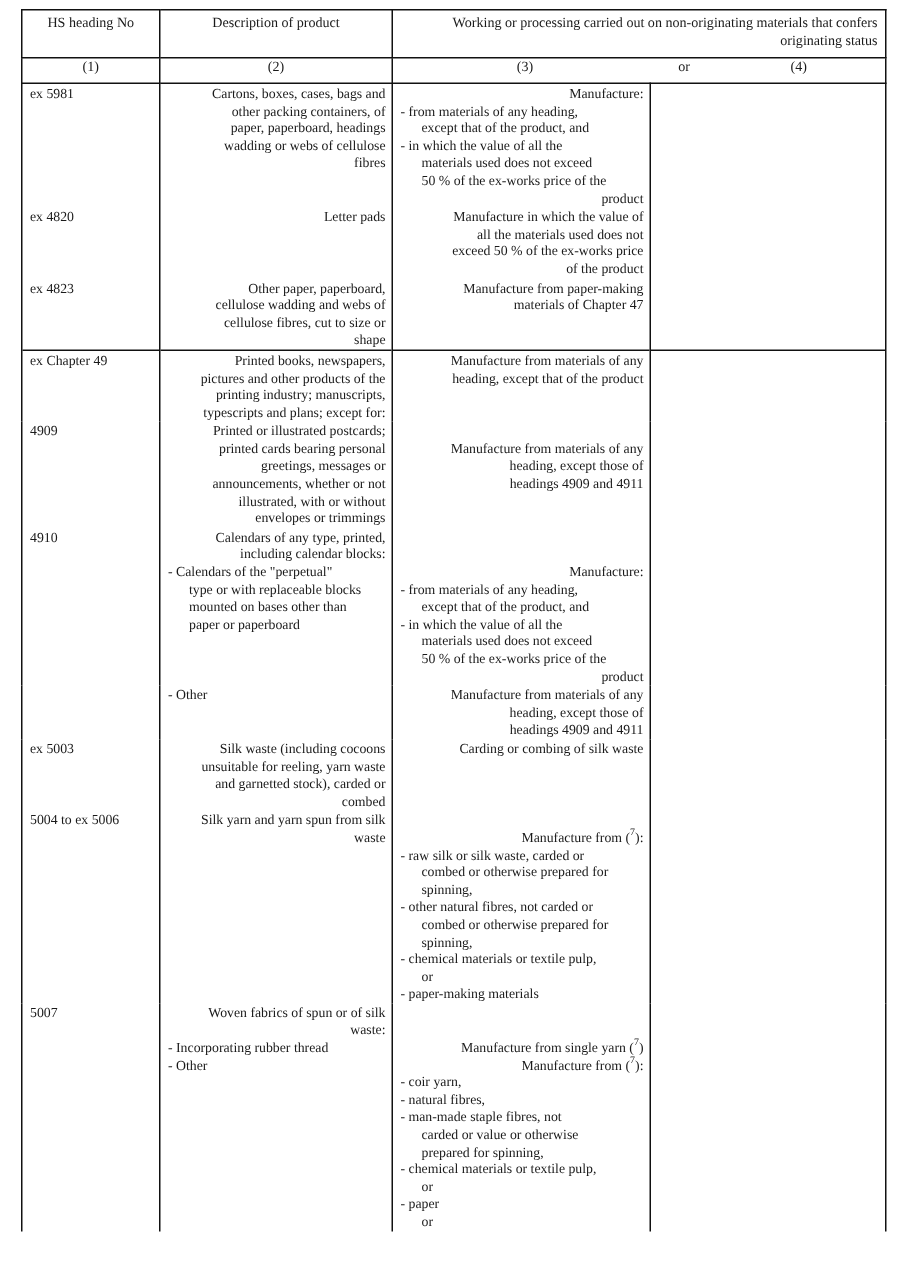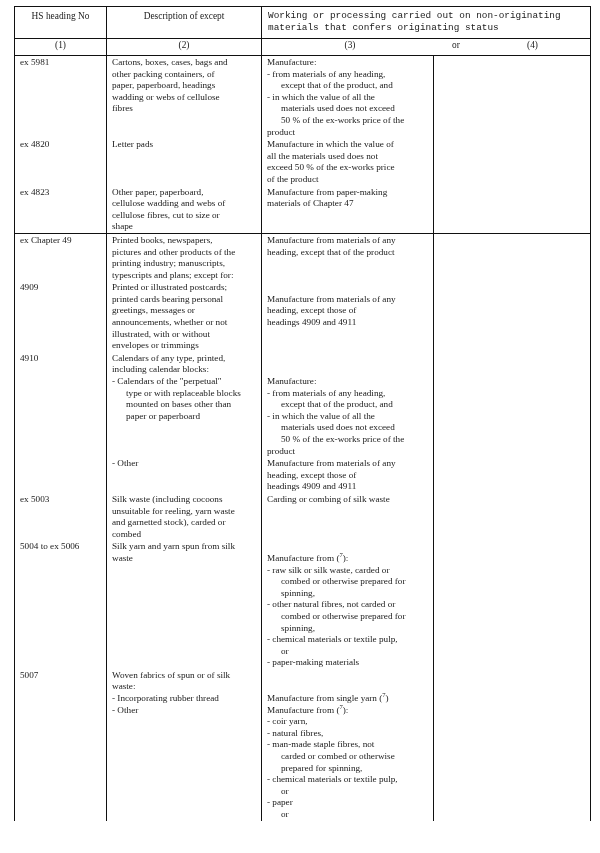--- a/index.html
+++ b/index.html
@@ -49,23 +49,22 @@
 
   thead th.head-cell {
     border-top: 1px solid #111;
     border-bottom: 1px solid #111;
     text-align: center;
     padding: 3px 5px 4px 5px;
     font-size: 9.4px;
     line-height: 12px;
   }
   thead th.head-wide {
-    text-align: left;
+    text-align: right;
     padding-left: 6px;
-    font-family: Liberation Mono, monospace;
   }
   thead th.num-cell {
     border-bottom: 1px solid #111;
     text-align: center;
     padding: 1px 0 2px 0;
     font-size: 9.4px;
     height: 13px;
   }
   thead th.num-34 {
     position: relative;
@@ -104,21 +103,21 @@
   }
 
   tr.group-start > td {
     border-top: 1px solid #111;
   }
 
   .cell-lines > div {
     min-height: 11.6px;
   }
 
-  .ind0 { padding-left: 0; }
+  .ind0 { padding-left: 0; text-align: right; }
   .ind2 { padding-left: 14px; }
   .ind-dash { padding-left: 7px; text-indent: -7px; }
 
   .spacer { height: 11.6px; }
 
   .fn {
     font-size: 6.6px;
     vertical-align: super;
     line-height: 0;
   }
@@ -134,21 +133,21 @@
     <colgroup>
       <col class="c1">
         <col class="c2">
         <col class="c3">
         <col class="c4">
     </colgroup>
 
     <thead>
       <tr>
         <th class="head-cell">HS heading No</th>
-        <th class="head-cell">Description of except</th>
+        <th class="head-cell">Description of product</th>
         <th class="head-cell head-wide" colspan="2">Working or processing carried out on non-originating materials that confers originating status</th>
       </tr>
       <tr>
         <th class="num-cell">(1)</th>
         <th class="num-cell">(2)</th>
         <th class="num-cell num-34" colspan="2">
           <div class="num34-inner">
             <span class="n3">(3)</span>
             <span class="nor">or</span>
             <span class="n4">(4)</span>
@@ -335,21 +334,21 @@
             <div class="ind-dash">- Other</div>
           </td>
           <td class="cell-lines">
             <div class="spacer"></div>
             <div class="spacer"></div>
             <div class="ind0">Manufacture from single yarn (<span class="fn">7</span>)</div>
             <div class="ind0">Manufacture from (<span class="fn">7</span>):</div>
             <div class="ind-dash">- coir yarn,</div>
             <div class="ind-dash">- natural fibres,</div>
             <div class="ind-dash">- man-made staple fibres, not</div>
-            <div class="ind2">carded or combed or otherwise</div>
+            <div class="ind2">carded or value or otherwise</div>
             <div class="ind2">prepared for spinning,</div>
             <div class="ind-dash">- chemical materials or textile pulp,</div>
             <div class="ind2">or</div>
             <div class="ind-dash">- paper</div>
             <div class="ind2">or</div>
           </td>
           <td></td>
         </tr>
       </tbody>
   </table>

